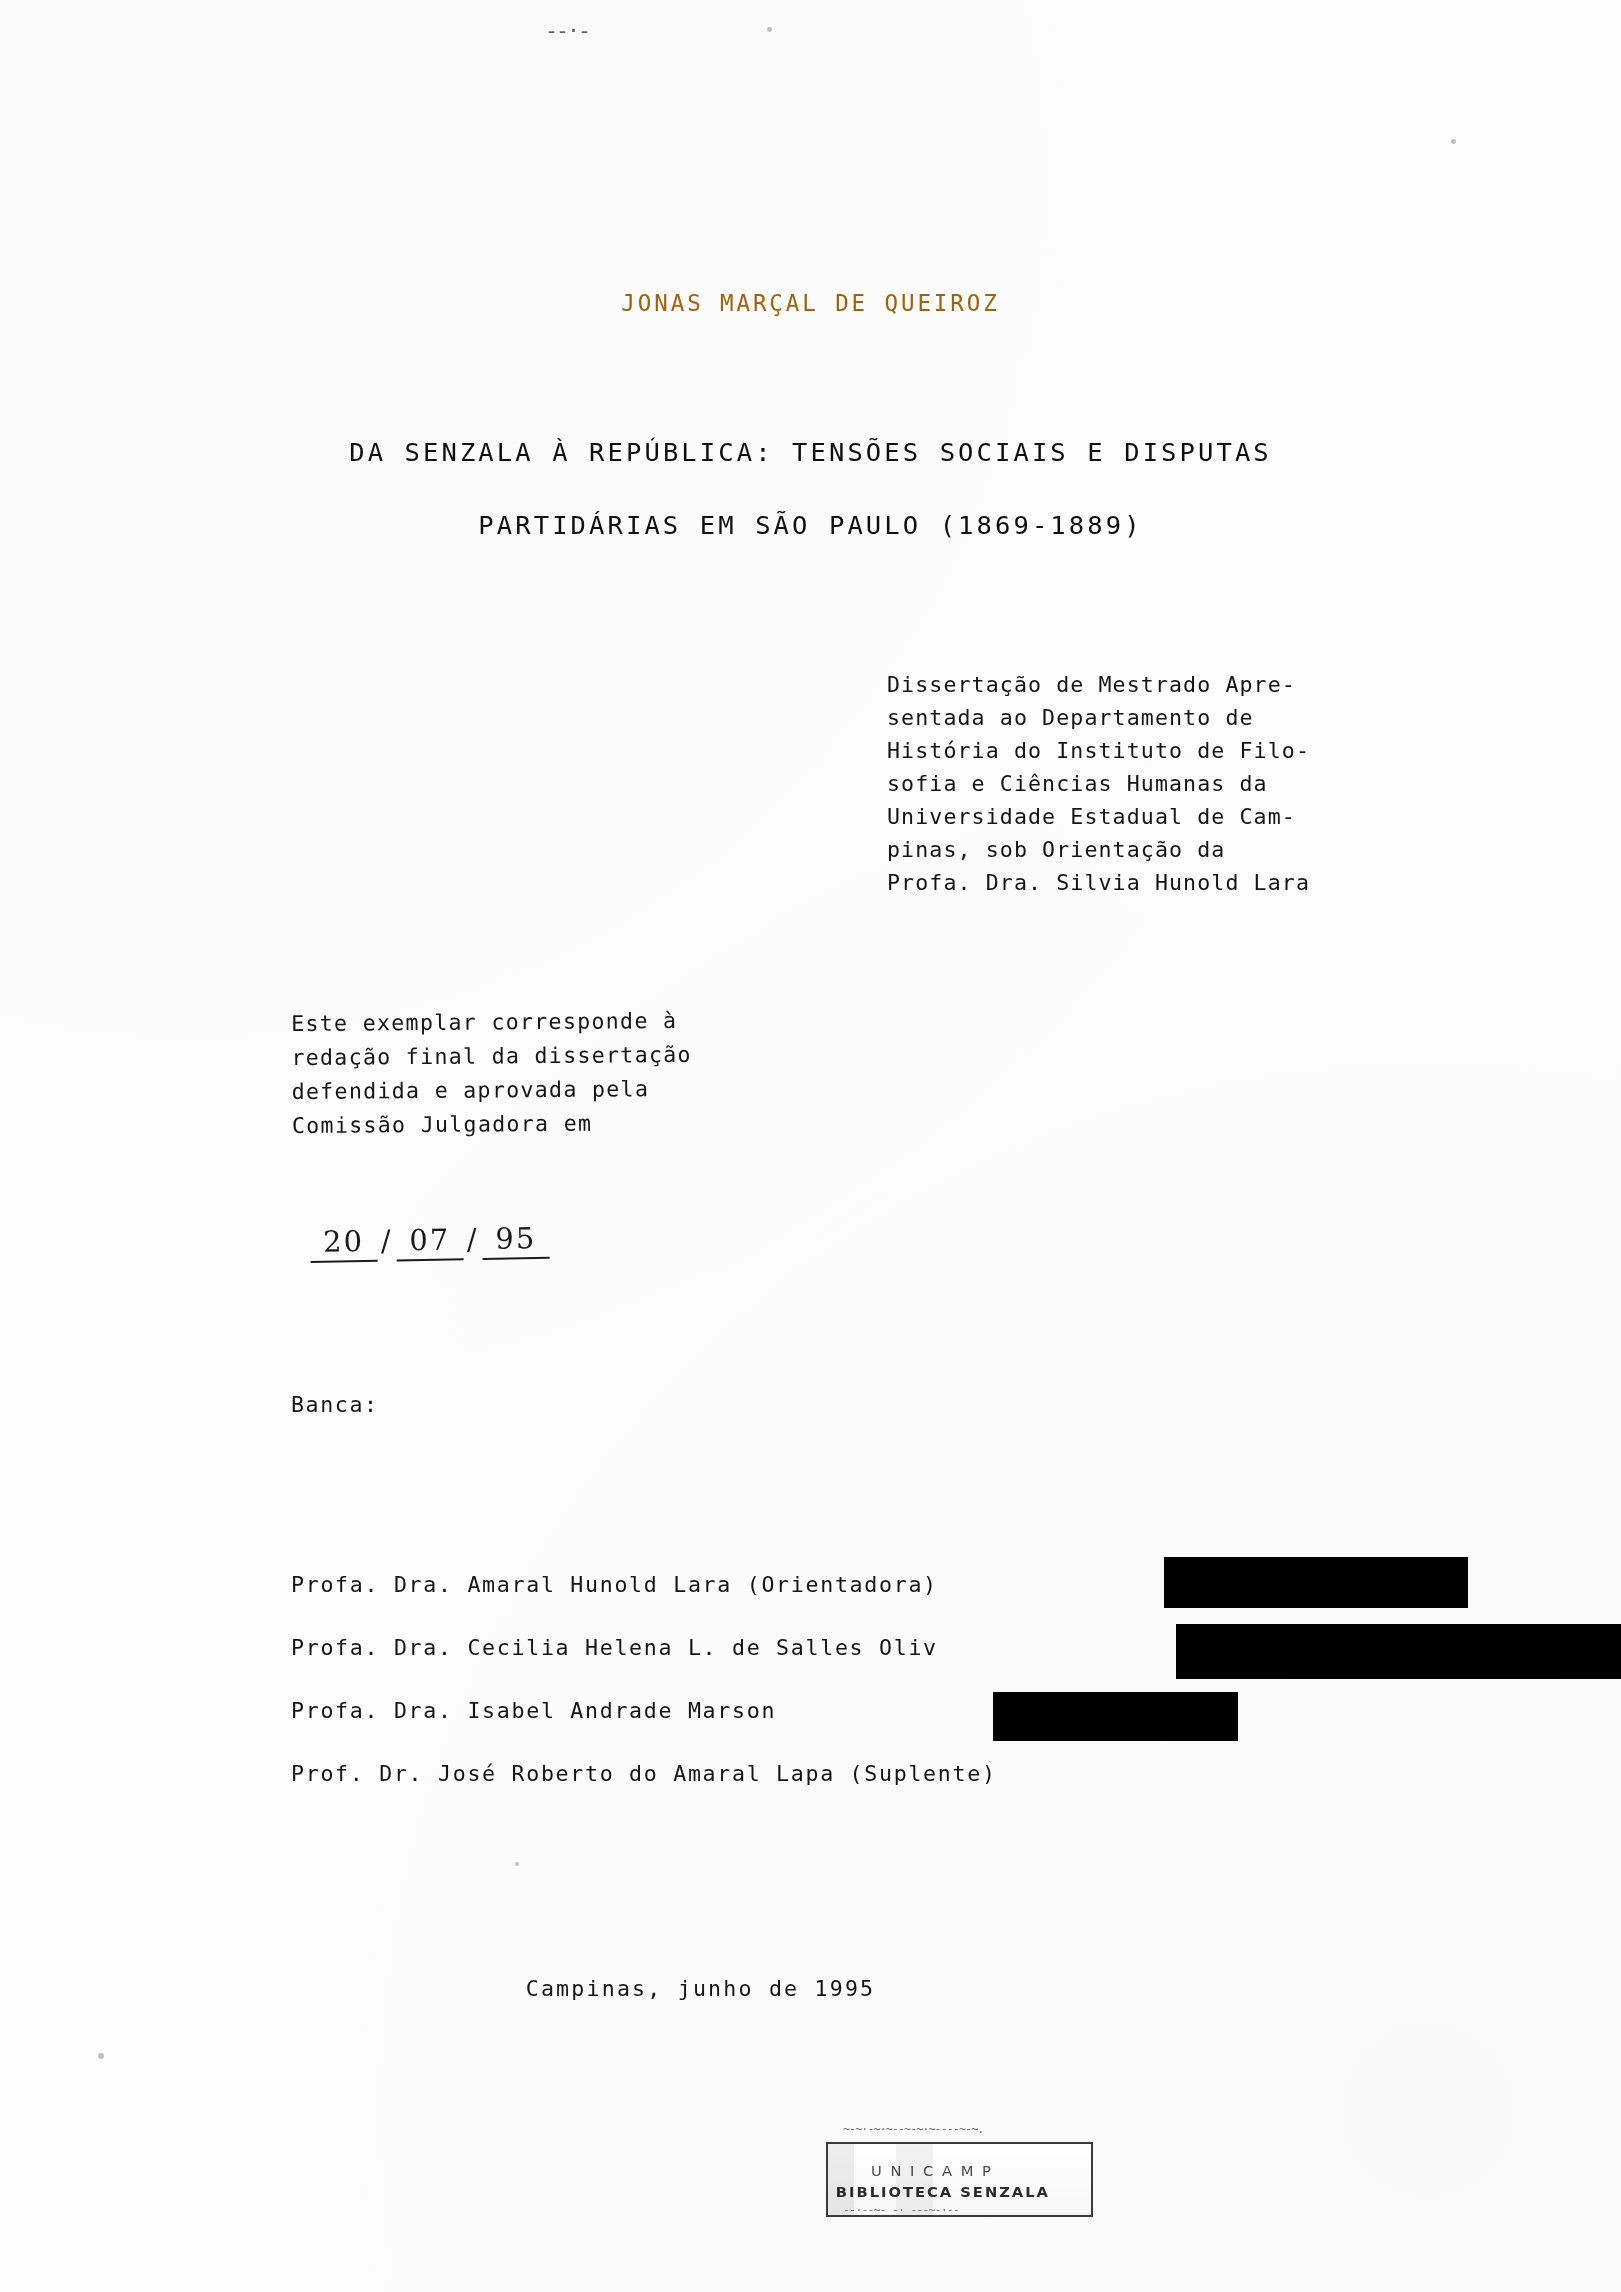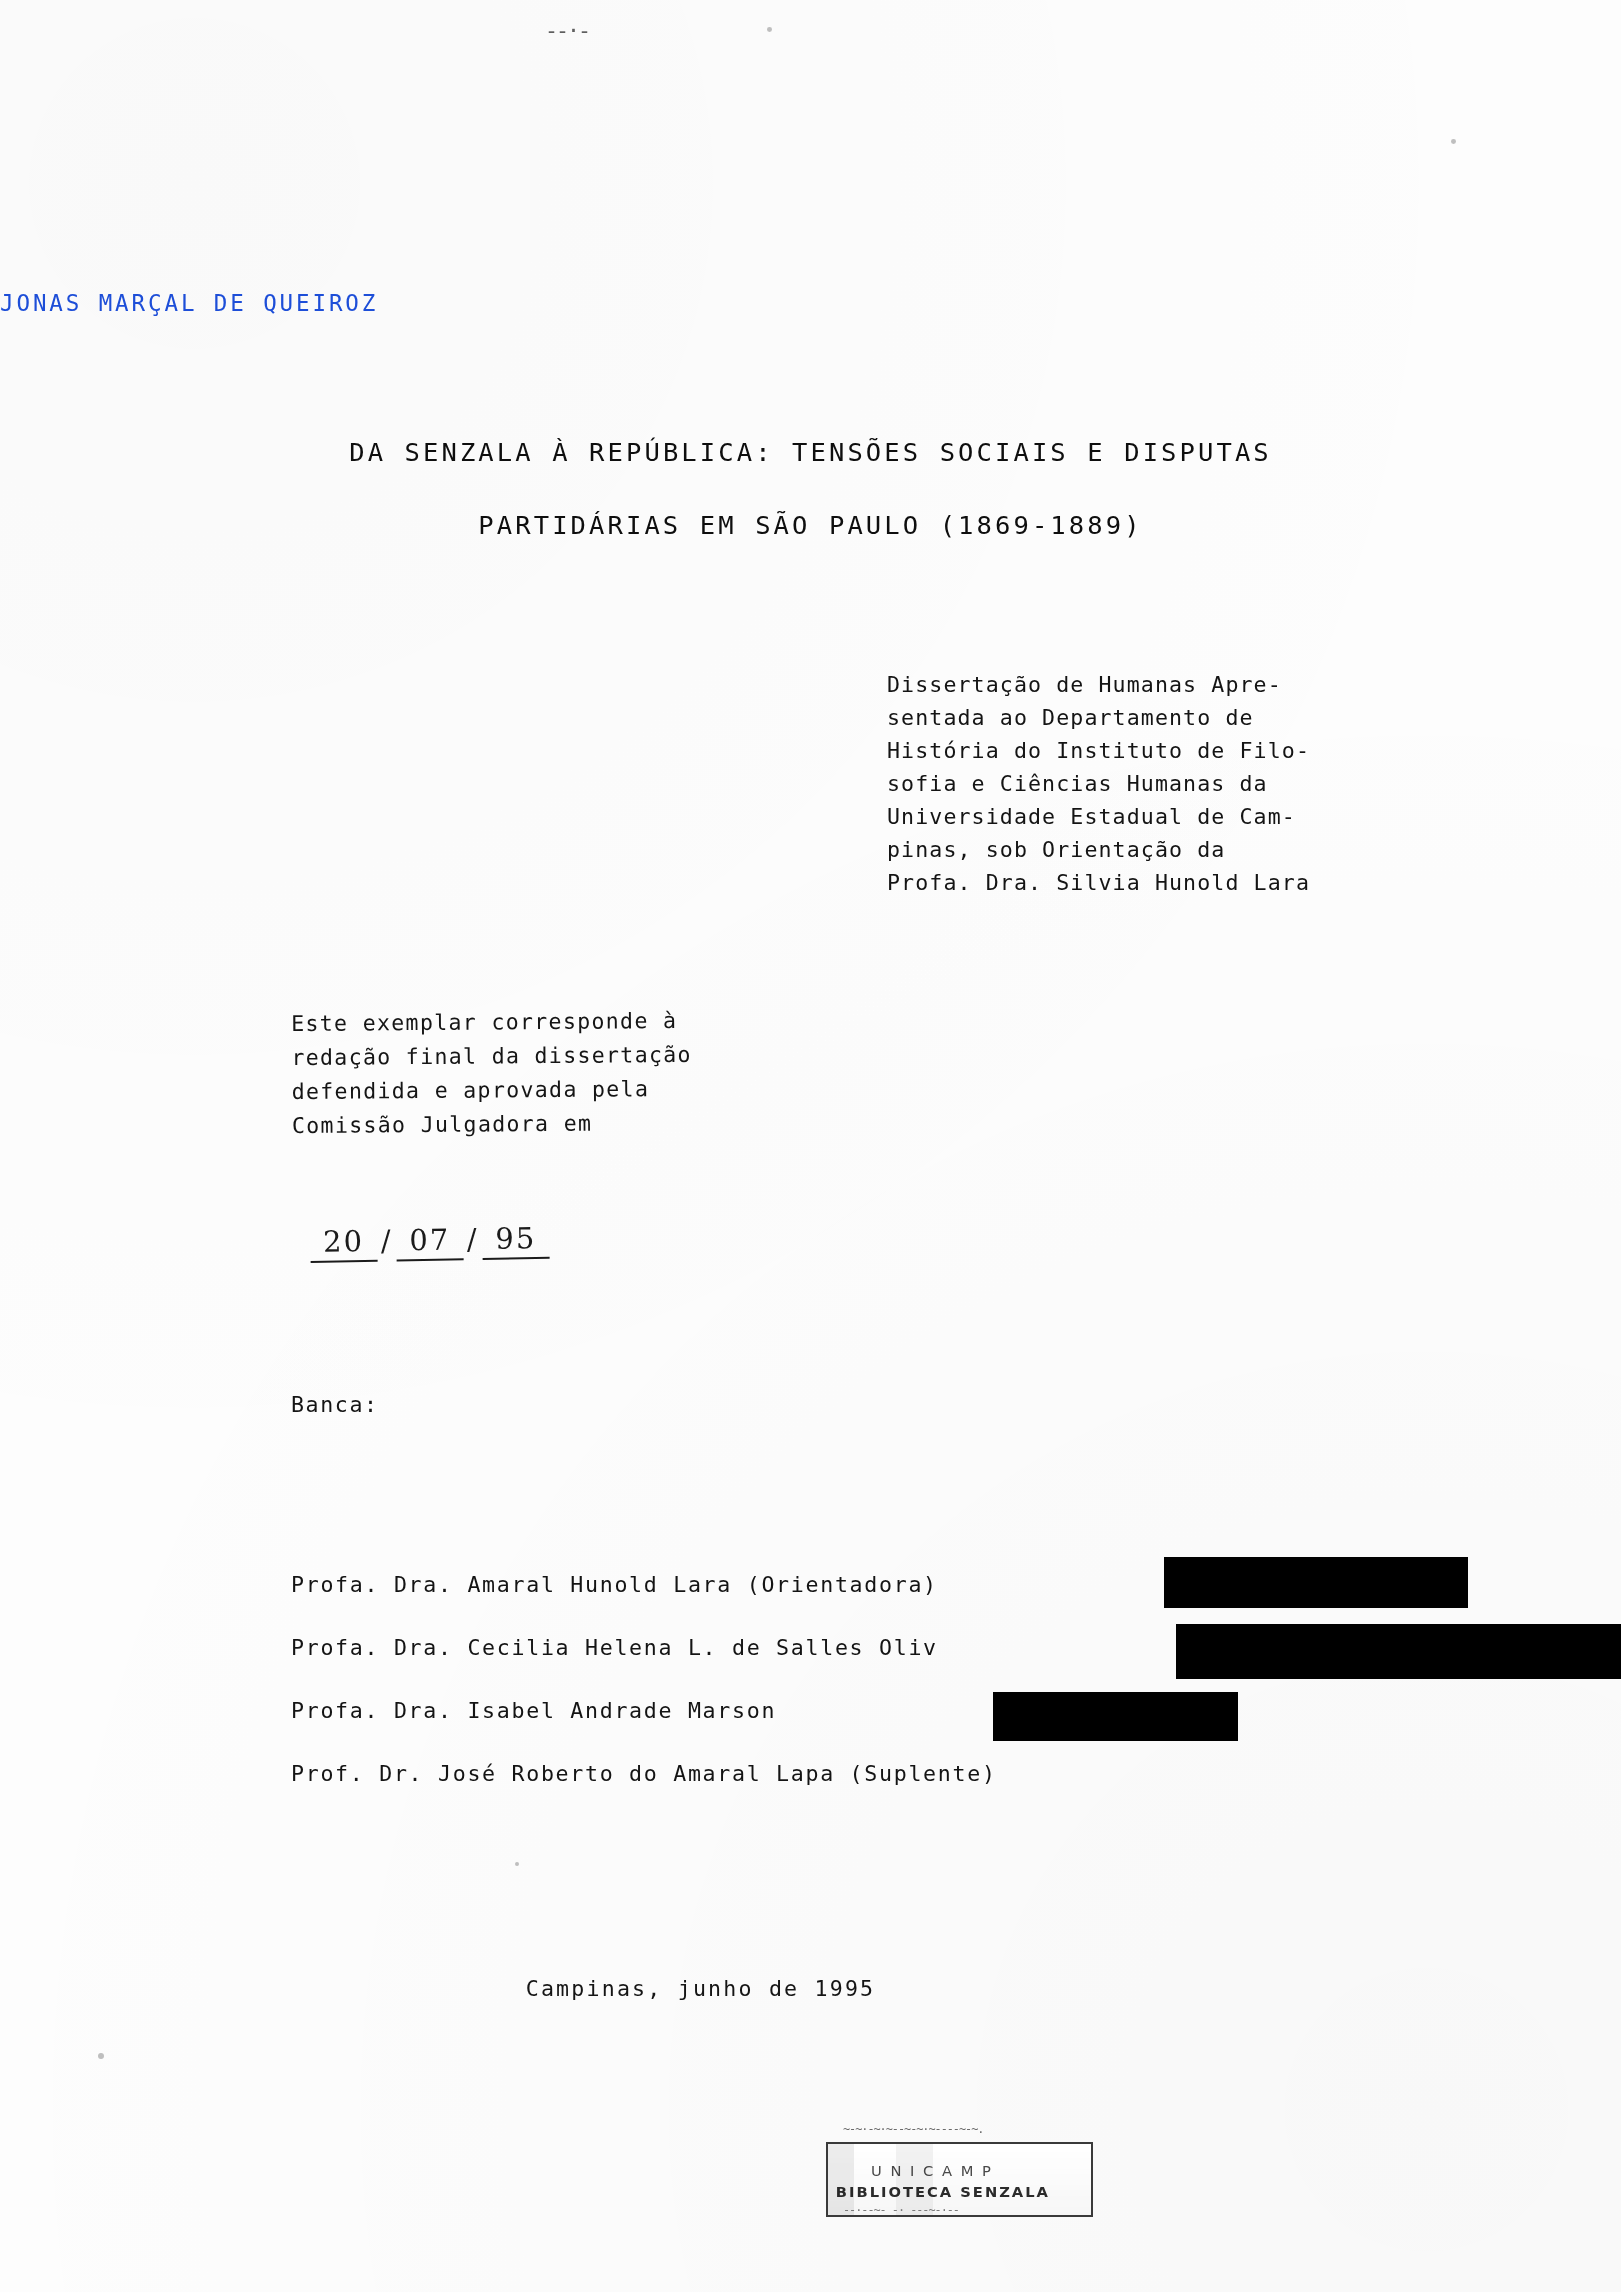--- a/index.html
+++ b/index.html
@@ -50,24 +50,24 @@
   .speck.s1 { left: 767px; top: 27.4px; width: 4.9px; height: 4.9px; }
   .speck.s2 { left: 1451px; top: 139px; width: 4.9px; height: 4.9px; }
   .speck.s3 { left: 98px; top: 2053px; width: 5.9px; height: 5.9px; }
   .speck.s4 { left: 515px; top: 1862px; width: 3.9px; height: 3.9px; }
 
   .author {
     position: absolute;
     left: 0;
     top: 290px;
     width: 1621px;
-    text-align: left;
+    text-align: center;
     font-size: 22.5px;
     letter-spacing: 2.9px;
-    color: #1d4ed8;
+    color: #a16207;
   }
 
   .title-block {
     position: absolute;
     left: 0;
     top: 416px;
     width: 1621px;
     text-align: center;
     font-size: 25.5px;
     font-weight: normal;
@@ -240,21 +240,21 @@
   <div class="speck s4"></div>
 
   <div class="author">JONAS MARÇAL DE QUEIROZ</div>
 
   <div class="title-block">
     <div>DA SENZALA À REPÚBLICA: TENSÕES SOCIAIS E DISPUTAS</div>
     <div>PARTIDÁRIAS EM SÃO PAULO (1869-1889)</div>
   </div>
 
   <div class="abstract">
-    <div>Dissertação   de Humanas Apre-</div>
+    <div>Dissertação   de Mestrado Apre-</div>
     <div>sentada    ao  Departamento  de</div>
     <div>História do Instituto de Filo-</div>
     <div>sofia  e  Ciências Humanas  da</div>
     <div>Universidade  Estadual de Cam-</div>
     <div>pinas,   sob    Orientação    da</div>
     <div class="lastline">Profa. Dra. Silvia Hunold Lara</div>
   </div>
 
   <div class="statement">
     <div>Este exemplar corresponde à</div>

